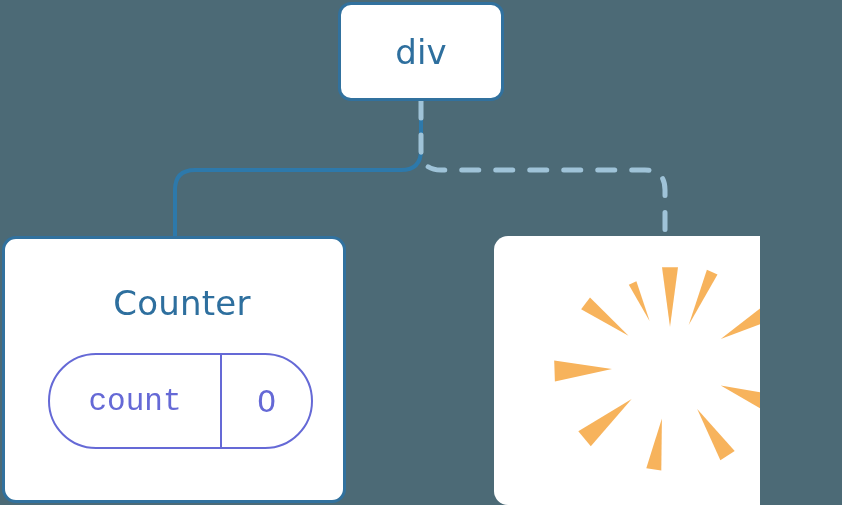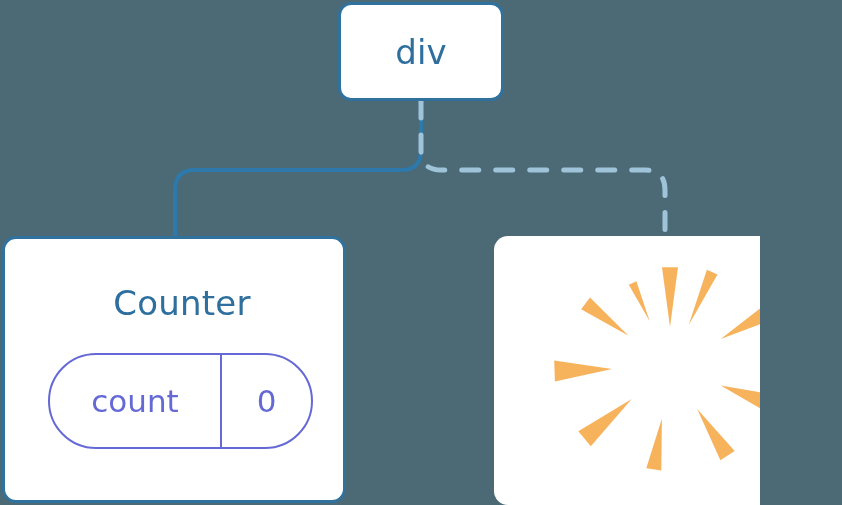--- a/index.html
+++ b/index.html
@@ -99,20 +99,21 @@
   }
   .pill-key {
     flex: 0 0 172px;
     display: flex;
     align-items: center;
     justify-content: center;
     color: #6569d6;
     font-size: 31px;
     border-right: 2px solid #6569d6;
     box-sizing: border-box;
+    font-family: Liberation Mono, monospace;
   }
   .pill-val {
     flex: 1 1 auto;
     display: flex;
     align-items: center;
     justify-content: center;
     color: #6569d6;
     font-size: 31px;
   }
 

